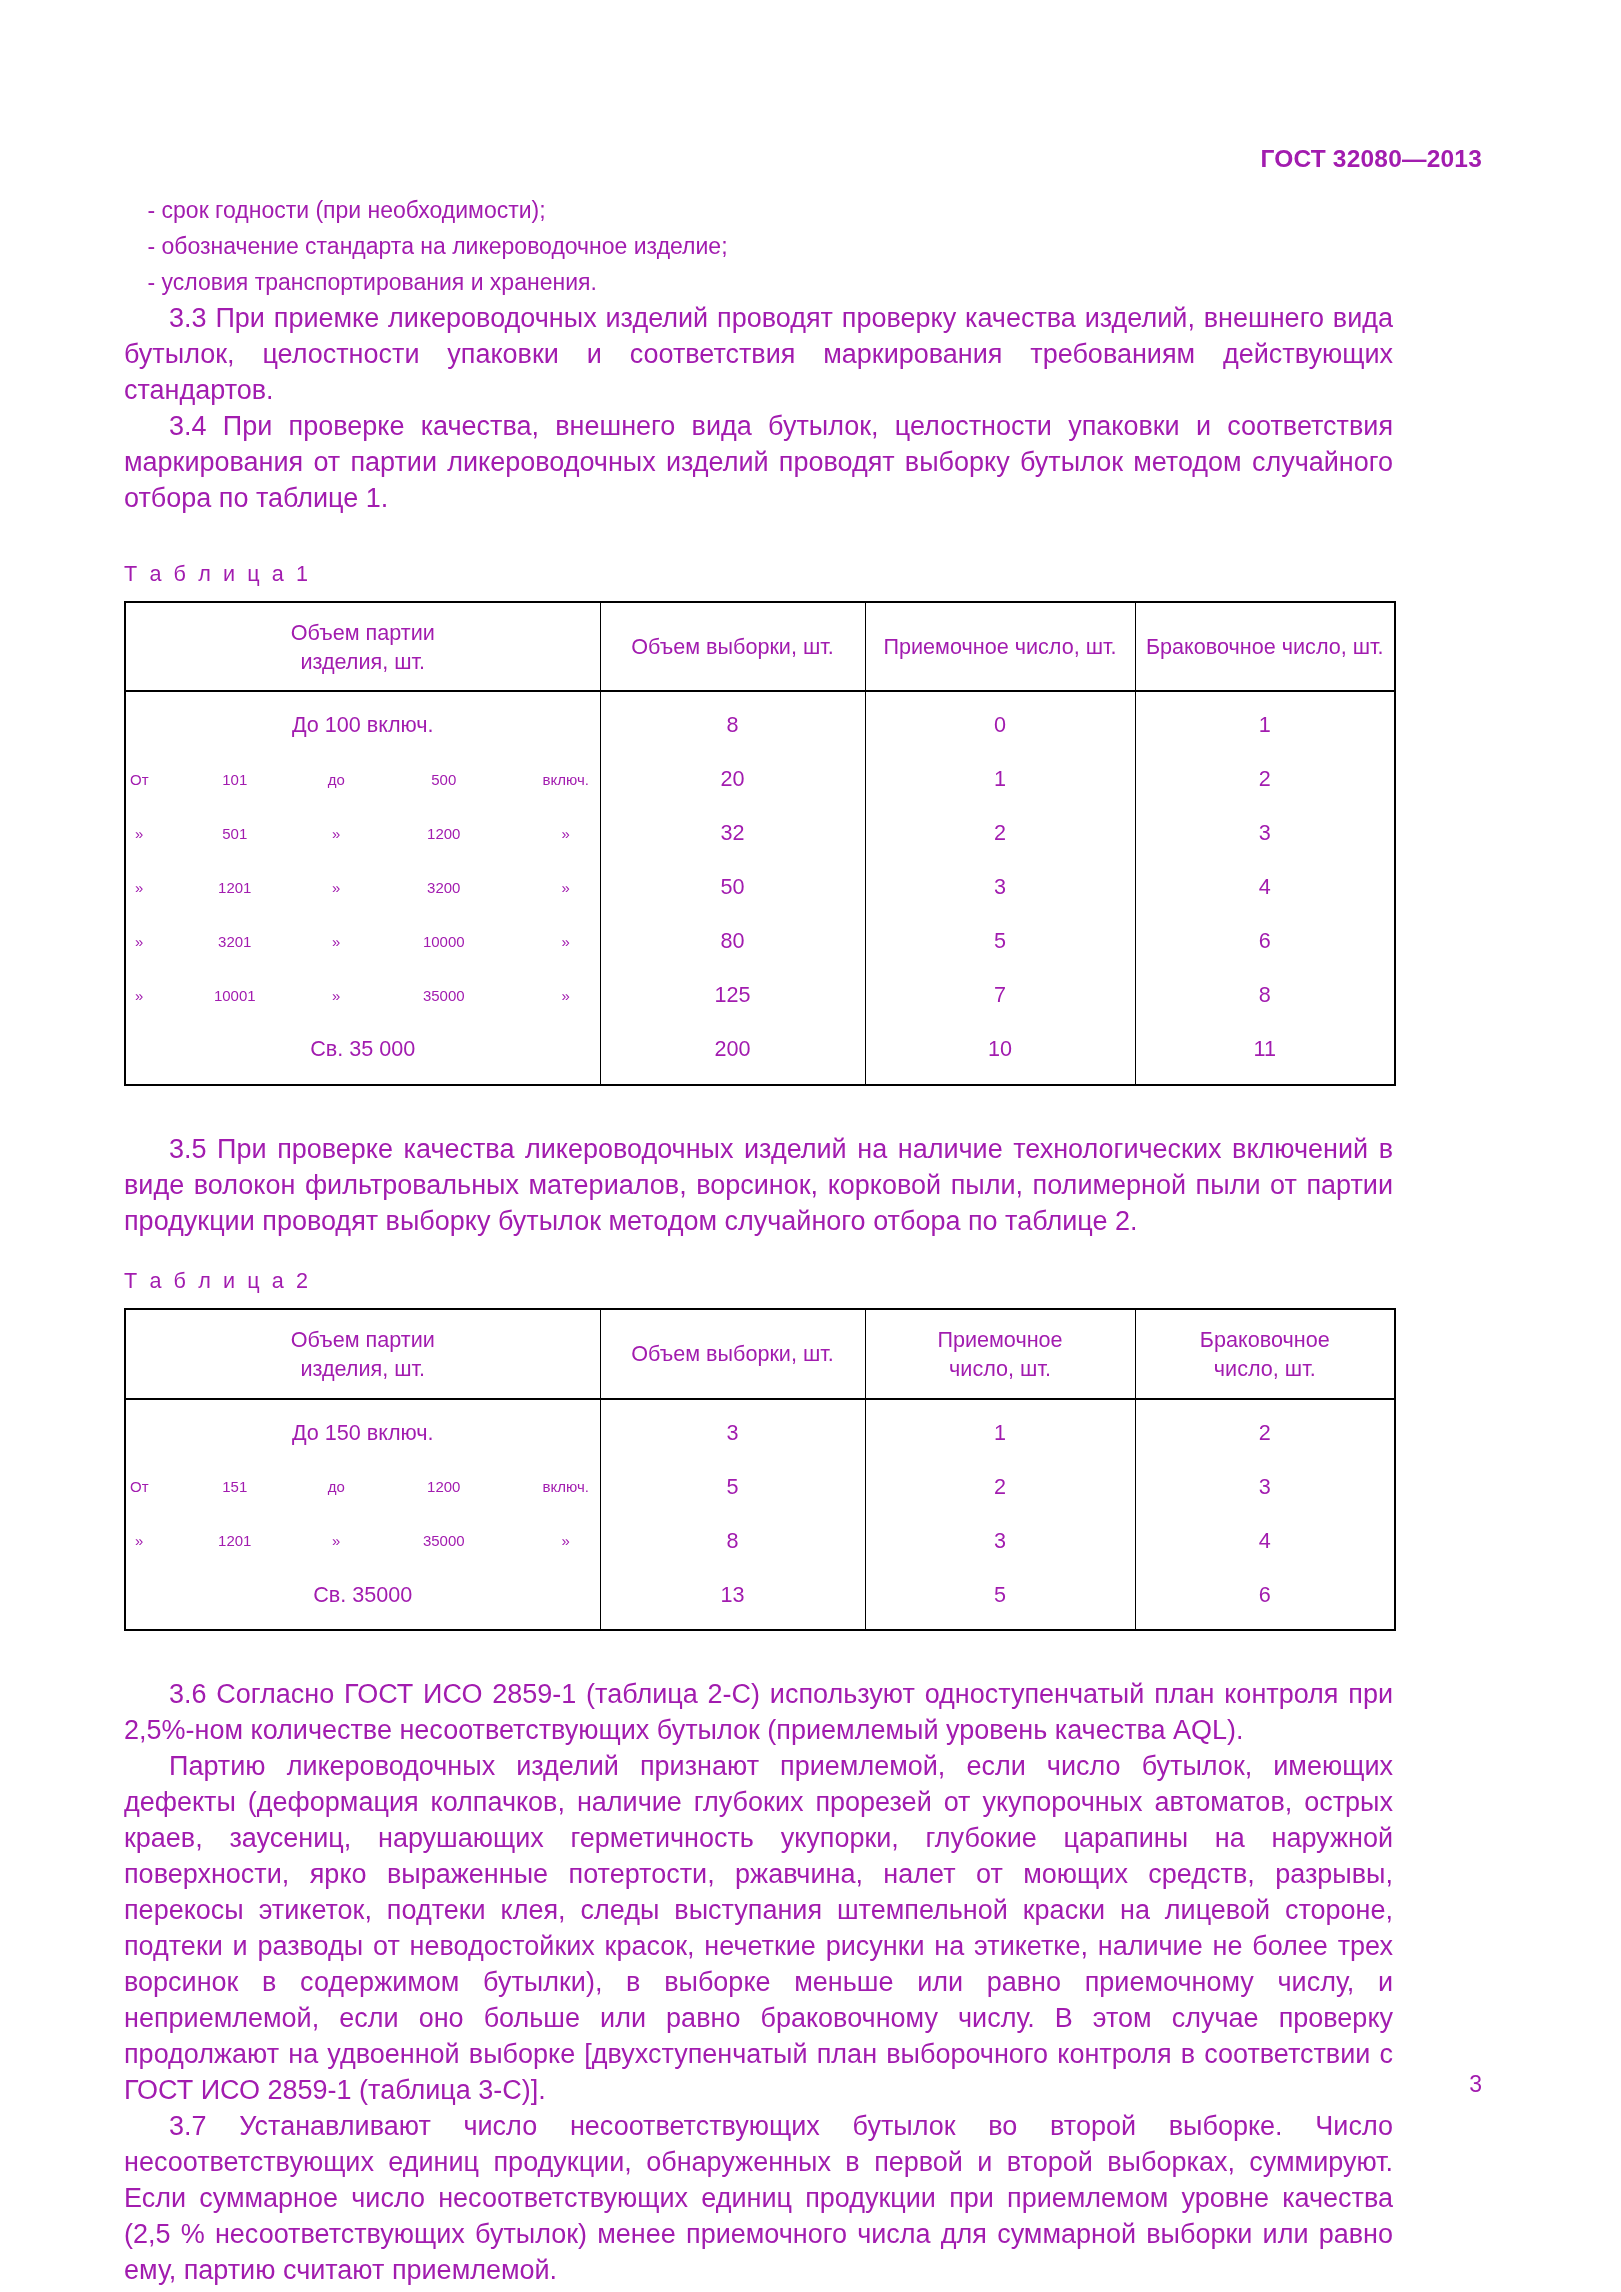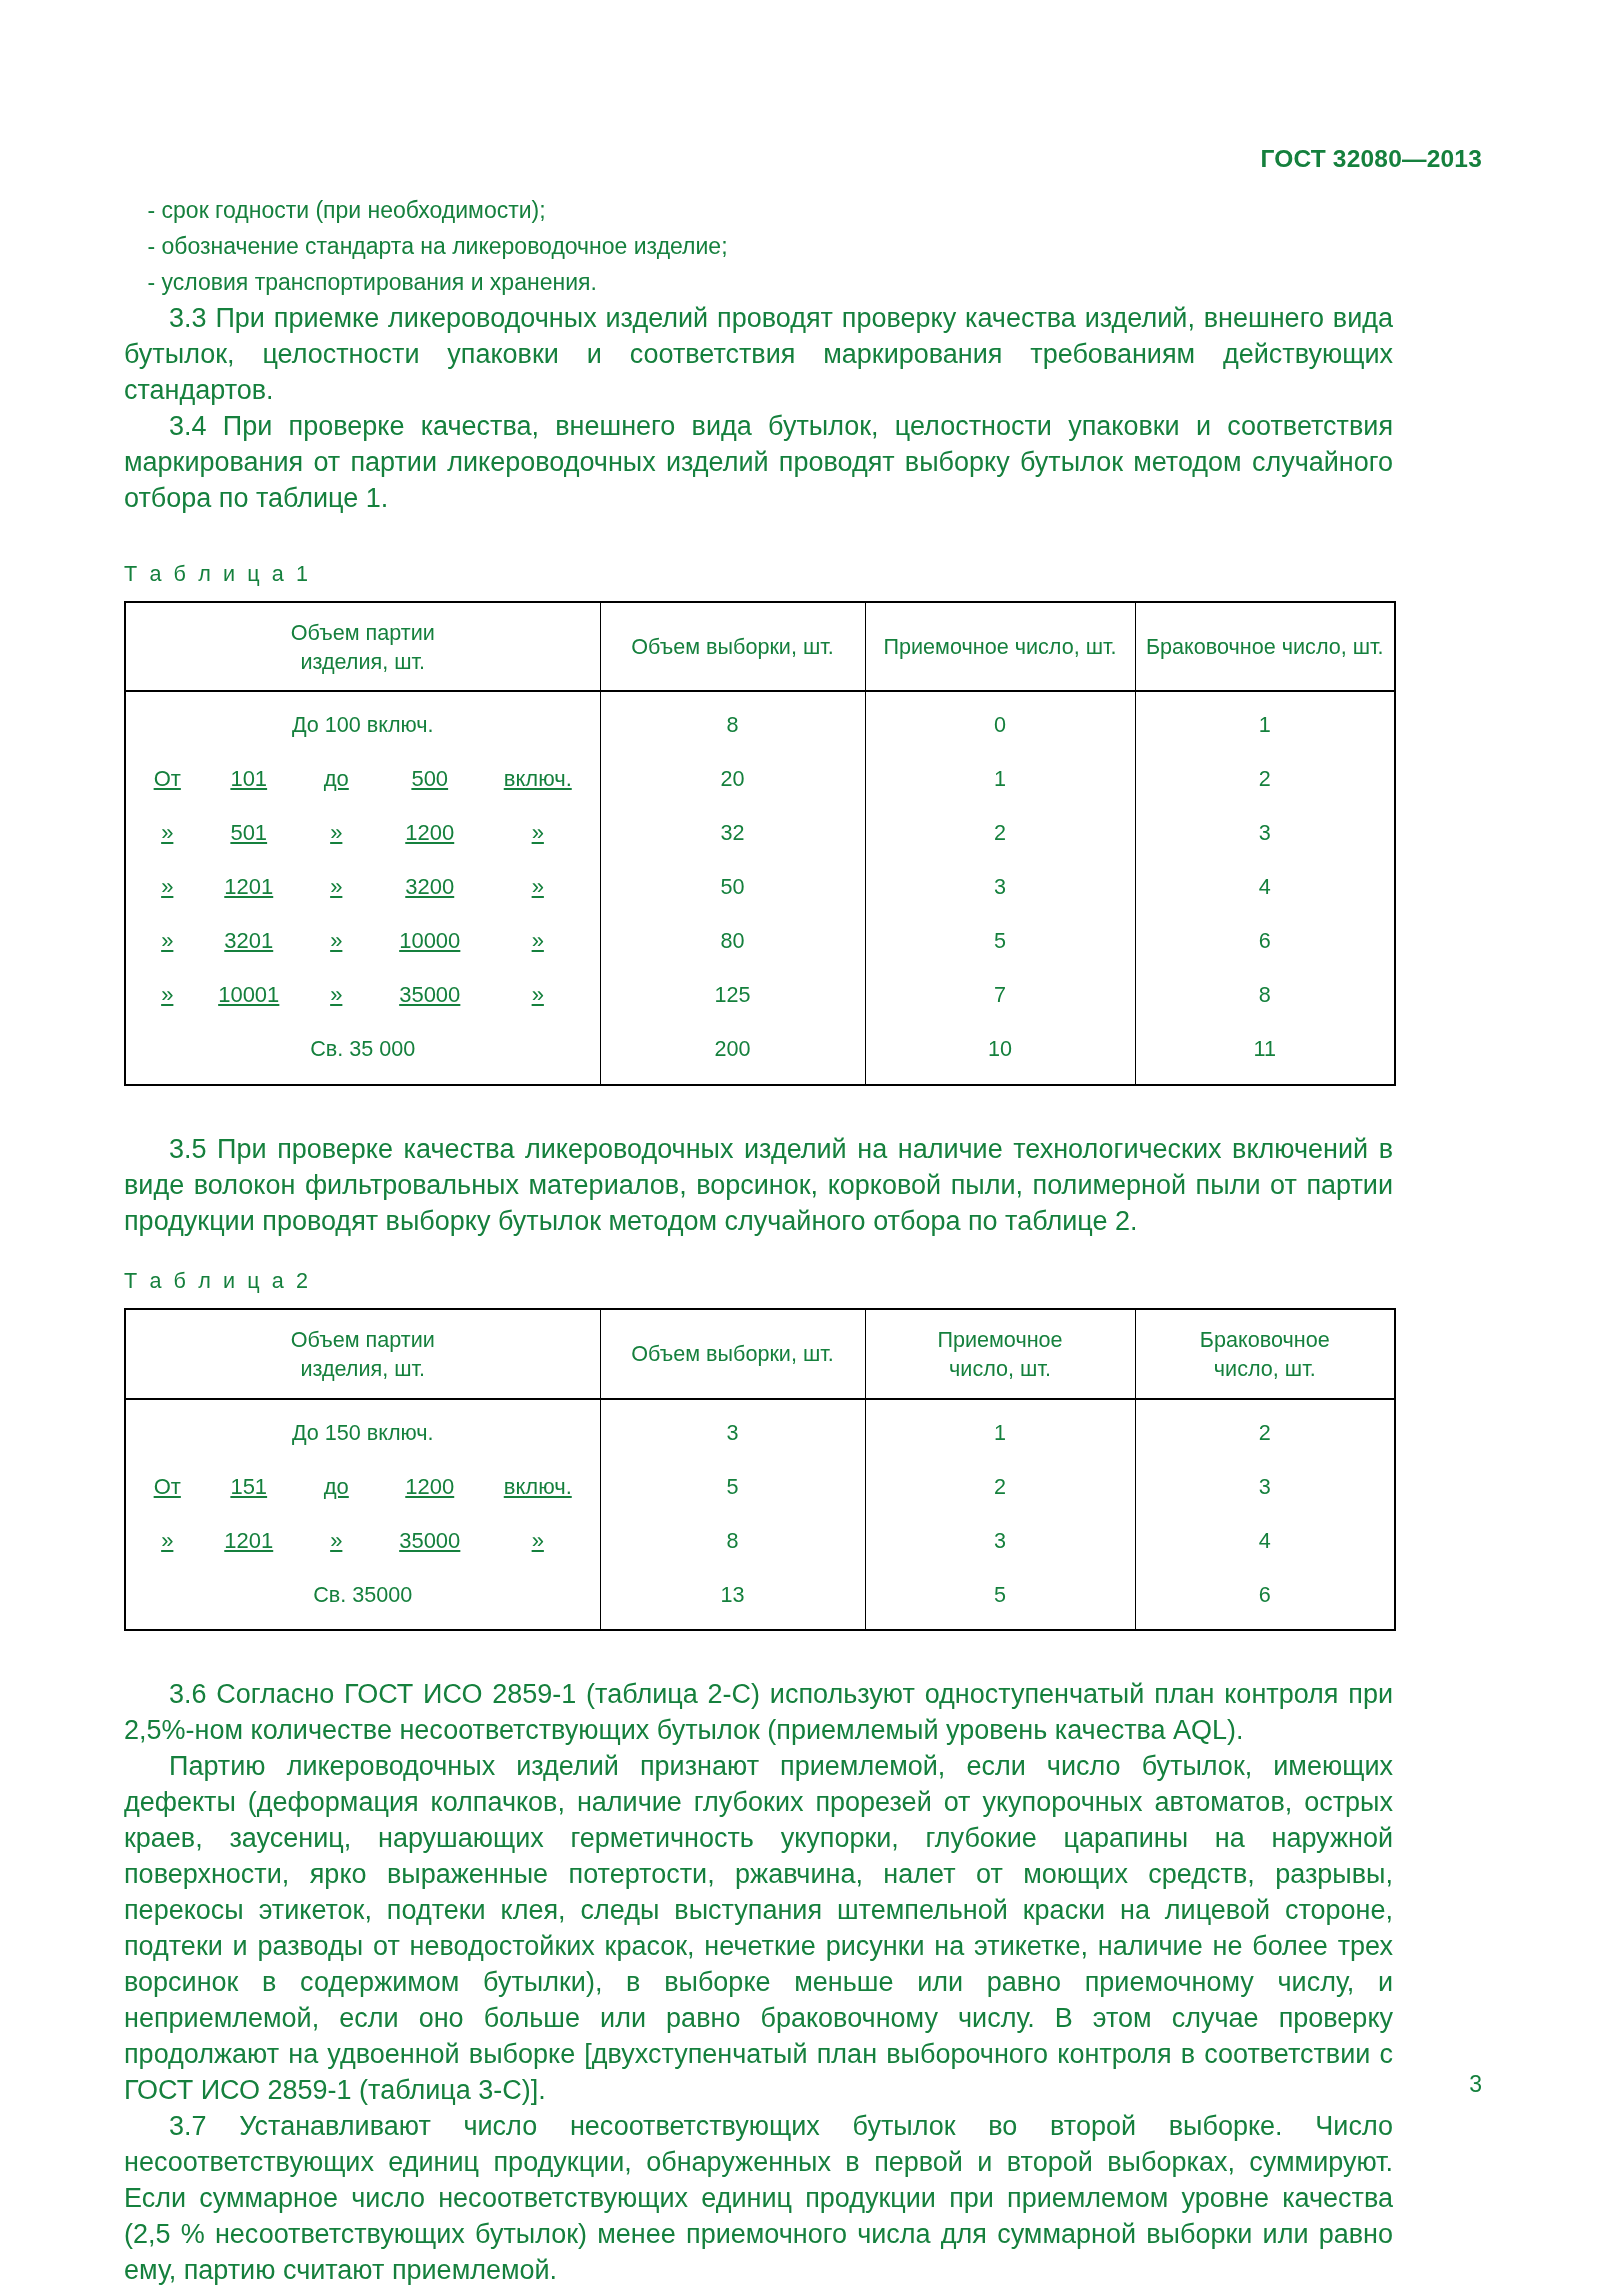--- a/index.html
+++ b/index.html
@@ -7,21 +7,21 @@
     padding: 0;
     background: #ffffff;
   }
   .page {
     position: relative;
     width: 1621px;
     height: 2293px;
     background: #ffffff;
     margin: 0 auto;
     font-family: "Liberation Sans", sans-serif;
-    color: #15803d;
+    color: #a21caf;
     box-sizing: border-box;
   }
 
   
   .doc-header {
     position: absolute;
     top: 145px;
     right: 139px;
     font-size: 24.5px;
     font-weight: bold;
@@ -105,23 +105,22 @@
   .col-b { width: 265px; }
   .col-c { width: 270px; }
   .col-d { width: 260px; }
 
   
   .range {
     display: grid;
     grid-template-columns: 61px 102px 73px 114px 102px;
     justify-content: center;
     align-items: center;
-    column-gap: 0;
-    font-size: 22px;
-    text-decoration: underline;
+    column-gap: 14px;
+    font-size: 15px;
   }
   .range span { text-align: center; white-space: nowrap; }
   .plain-cell { font-size: 21.6px; white-space: nowrap; }
 
   
   .page-number {
     position: absolute;
     right: 139px;
     top: 2071px;
     font-size: 23px;

